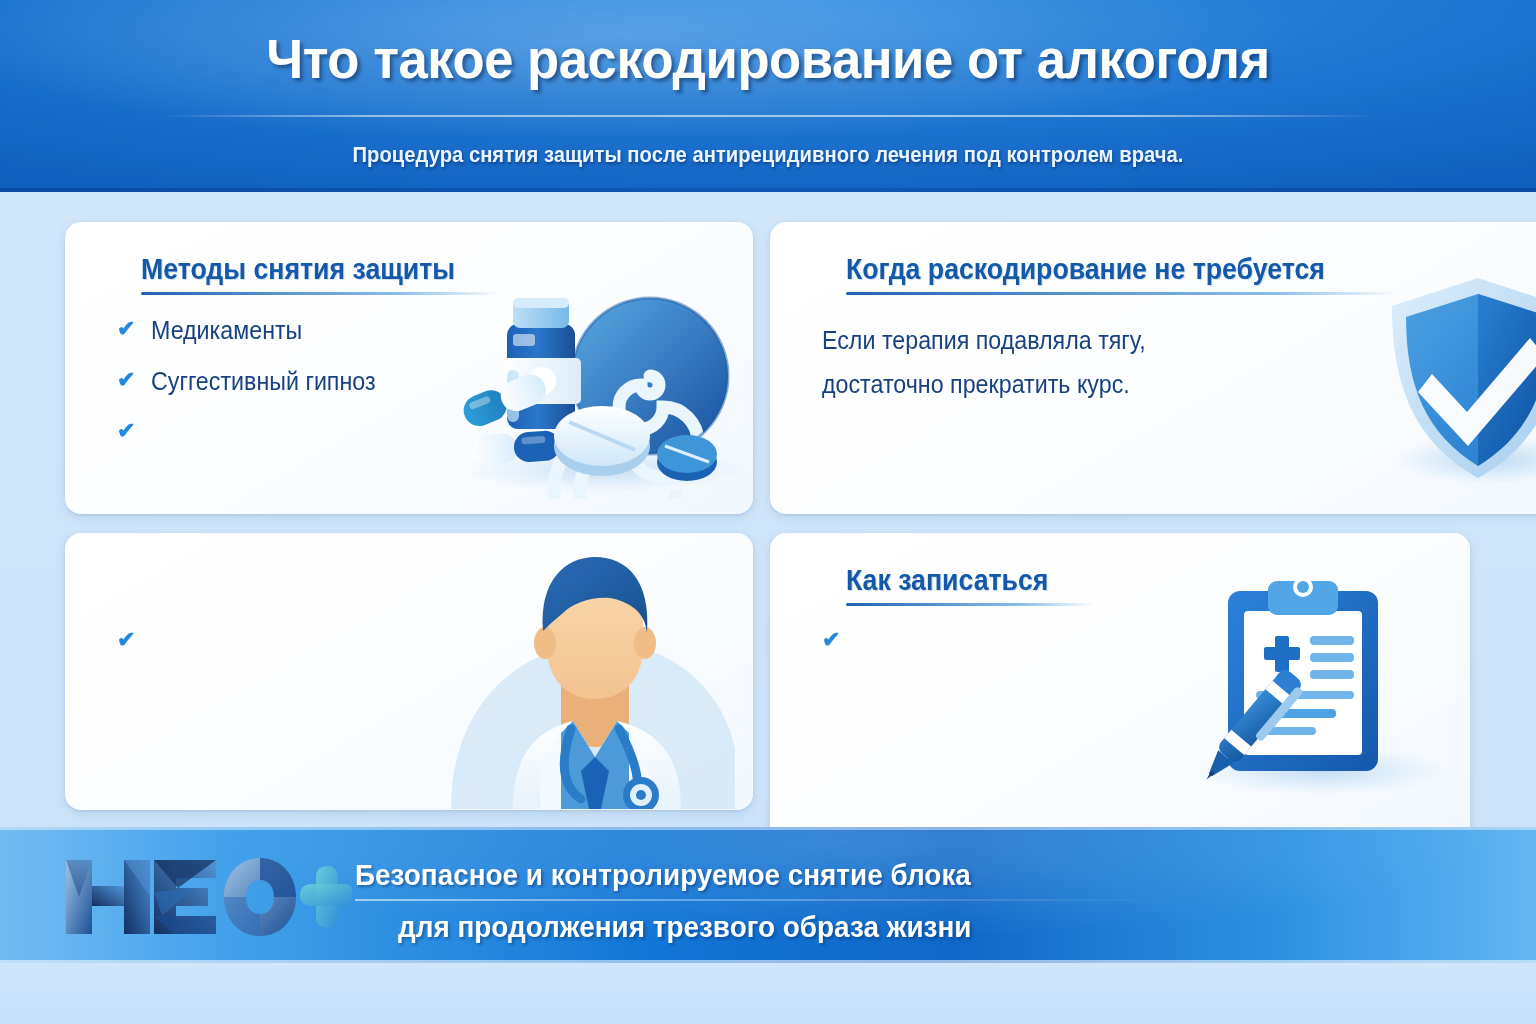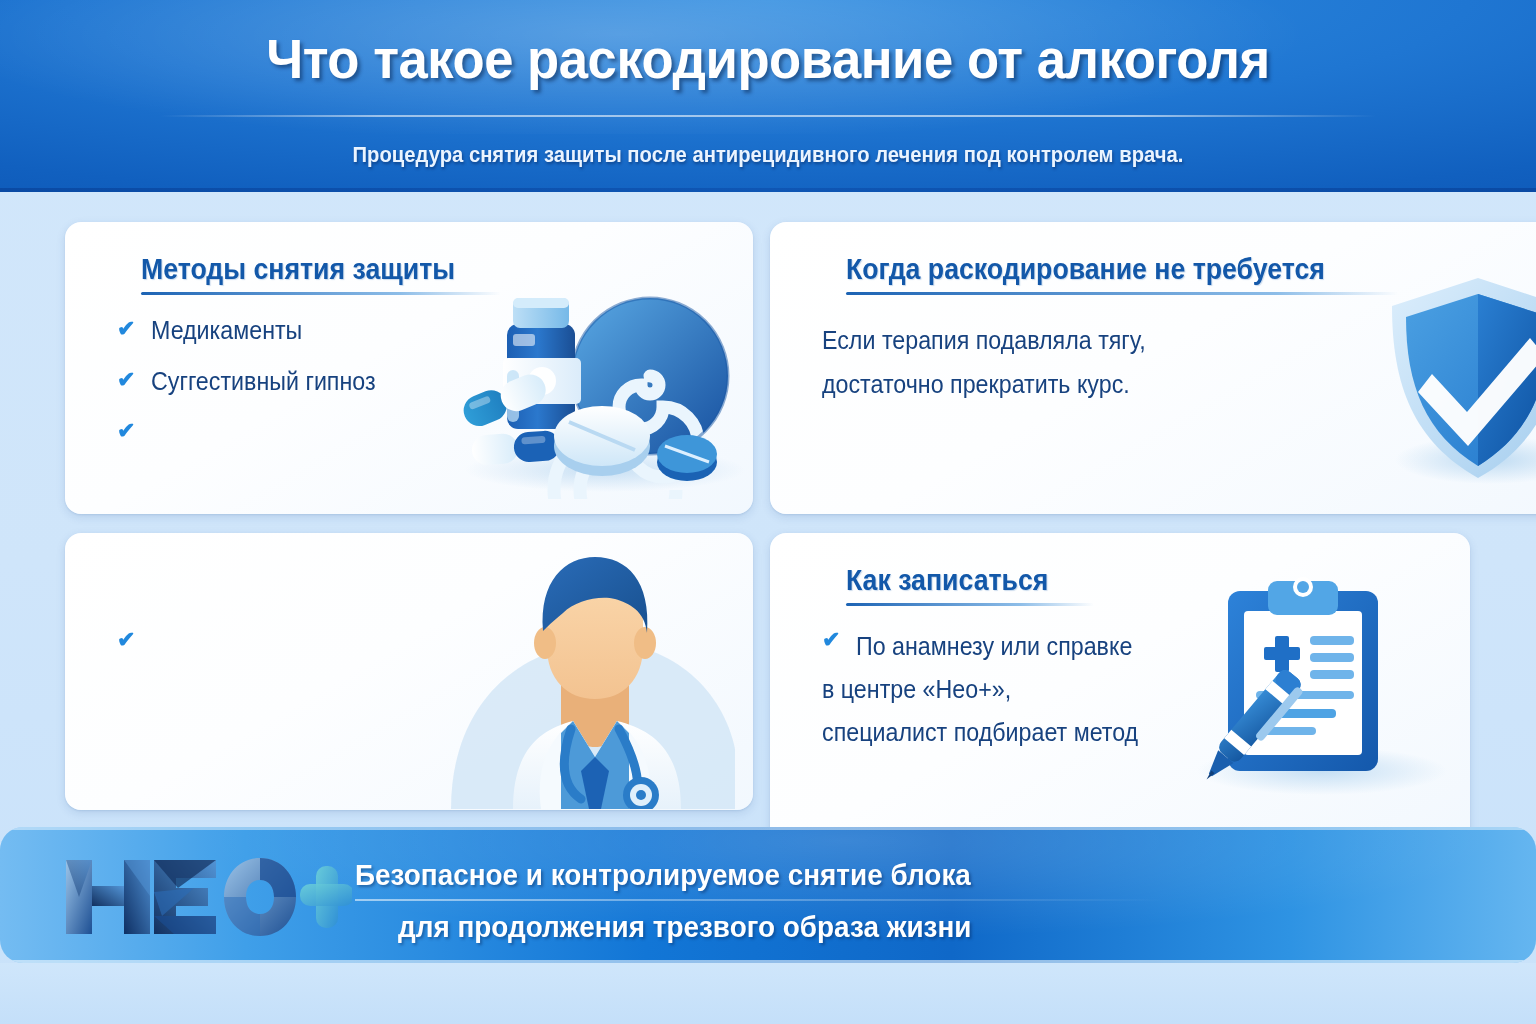--- a/index.html
+++ b/index.html
@@ -101,21 +101,20 @@
   .a2{right:20px; top:42px;  width:230px;height:235px;}
   .a3{right:0px;  top:18px;  width:330px;height:258px;}
   .a4{right:18px; top:30px;  width:280px;height:235px;}
 
   
   .footer{
     position:absolute;left:0;top:827px;width:1536px;height:136px;
     background:
       linear-gradient(90deg,#74bcf2 0%,#3f9fe9 16%,#1276d6 42%,#0f68c8 62%,#2e93e3 84%,#65b6f0 100%);
     overflow:hidden;
-    border-radius:23px;
   }
   .footer:before{
     content:"";position:absolute;left:0;top:0;width:100%;height:3px;
     background:rgba(255,255,255,.45);
   }
   .footer:after{
     content:"";position:absolute;left:0;bottom:0;width:100%;height:3px;
     background:rgba(255,255,255,.55);
   }
   .f-sheen{
@@ -343,25 +342,20 @@
   </div>
 
   <div class="card c4">
     <div class="card-head">
       <div class="card-title">Как записаться</div>
       <div class="card-rule rule-w4"></div>
     </div>
     <div class="bullets">
       <div class="bullet" style="margin-bottom:0;">
         <span class="tick">✔</span>
-        <span>
-          <span class="btxt" style="display:block;line-height:43px;">По анамнезу или справке</span>
-          <span class="btxt" style="display:block;line-height:43px;margin-left:-34px;">в центре «Нео+»,</span>
-          <span class="btxt" style="display:block;line-height:43px;margin-left:-34px;">специалист подбирает метод</span>
-        </span>
       </div>
     </div>
     <div class="art a4">
       <svg viewBox="0 0 280 235" width="280" height="235">
         <defs>
           <linearGradient id="clipG" x1="0" y1="0" x2="1" y2="1">
             <stop offset="0" stop-color="#2d82d9"></stop>
               <stop offset="1" stop-color="#1458ab"></stop>
           </linearGradient>
           <linearGradient id="penG" x1="0" y1="0" x2="1" y2="1">

